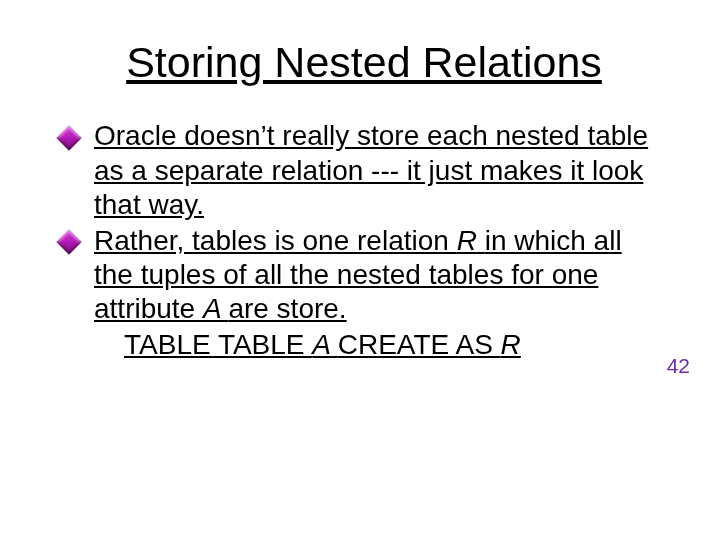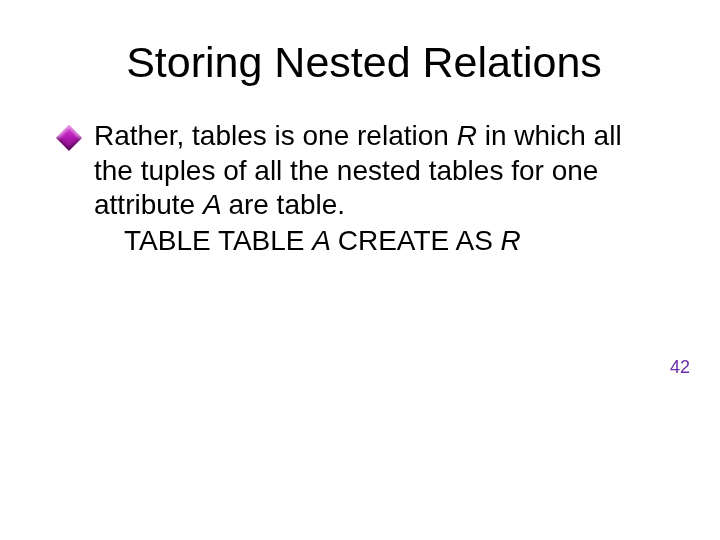--- a/index.html
+++ b/index.html
@@ -10,20 +10,21 @@
     background: #fff;
     font-family: Arial, Helvetica, sans-serif;
     overflow: hidden;
   }
   .slide {
     position: relative;
     width: 720px;
     height: 396px;
     box-sizing: border-box;
     padding: 38px 52px 30px 60px;
+    text-decoration: underline;
   }
   .title {
     font-family: Arial, Helvetica, sans-serif;
     font-size: 43px;
     line-height: 1.15;
     color: #000;
     text-align: center;
     margin: 0 0 32px 0;
     font-weight: 400;
   }
@@ -51,41 +52,42 @@
     font-style: italic;
   }
   .sub {
     padding-left: 64px;
     margin-top: 2px;
   }
   .pagenum {
     position: absolute;
     right: 30px;
     bottom: 18px;
-    font-size: 18px;
+    font-size: 21px;
     color: #6b2ea8;
     font-family: Arial, Helvetica, sans-serif;
   }
 </style>
 </head>
 <body>
 
 <div class="slide">
 
   <h1 class="title">Storing Nested Relations</h1>
 
   <div class="body">
 
     <div class="bullet">
       <span class="diamond"></span>
+      <span>Oracle doesn’t really store each nested table as a separate relation --- it just makes it look that way.</span>
     </div>
 
     <div class="bullet">
       <span class="diamond"></span>
-      <span>Rather, tables is one relation </span><span class="ital">R </span><span> in which all the tuples of all the nested tables for one attribute </span><span class="ital">A </span><span> are table.</span>
+      <span>Rather, tables is one relation </span><span class="ital">R </span><span> in which all the tuples of all the nested tables for one attribute </span><span class="ital">A </span><span> are store.</span>
     </div>
 
 
     <div class="sub">
       <span>TABLE TABLE </span><span class="ital">A </span><span> CREATE AS </span><span class="ital">R</span>
     </div>
 
   </div>
 
   <div class="pagenum">42</div>

